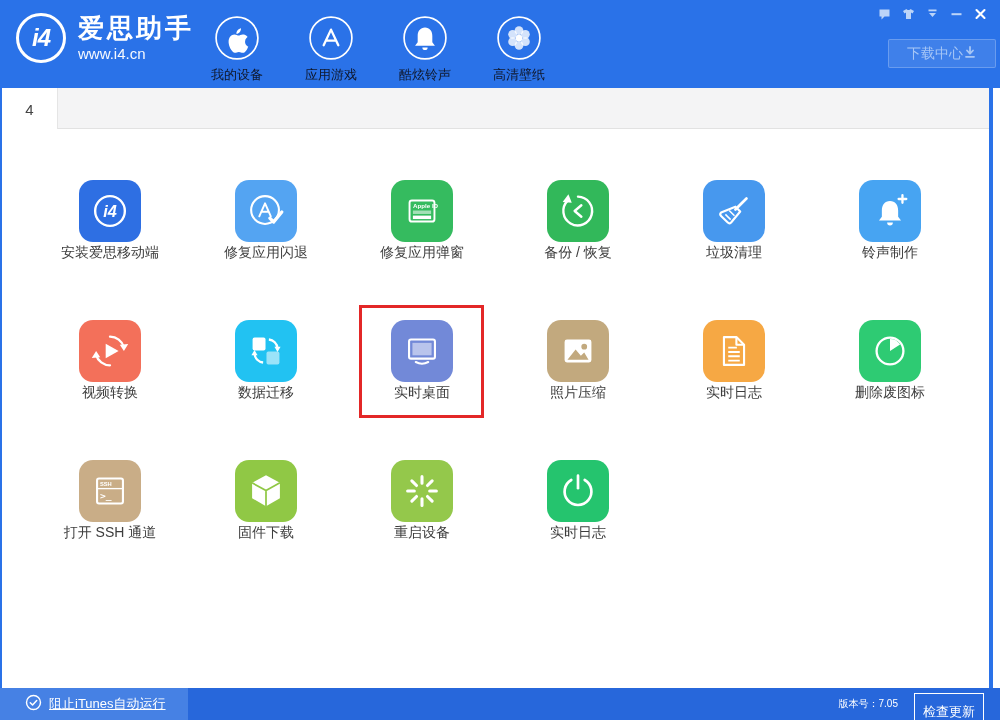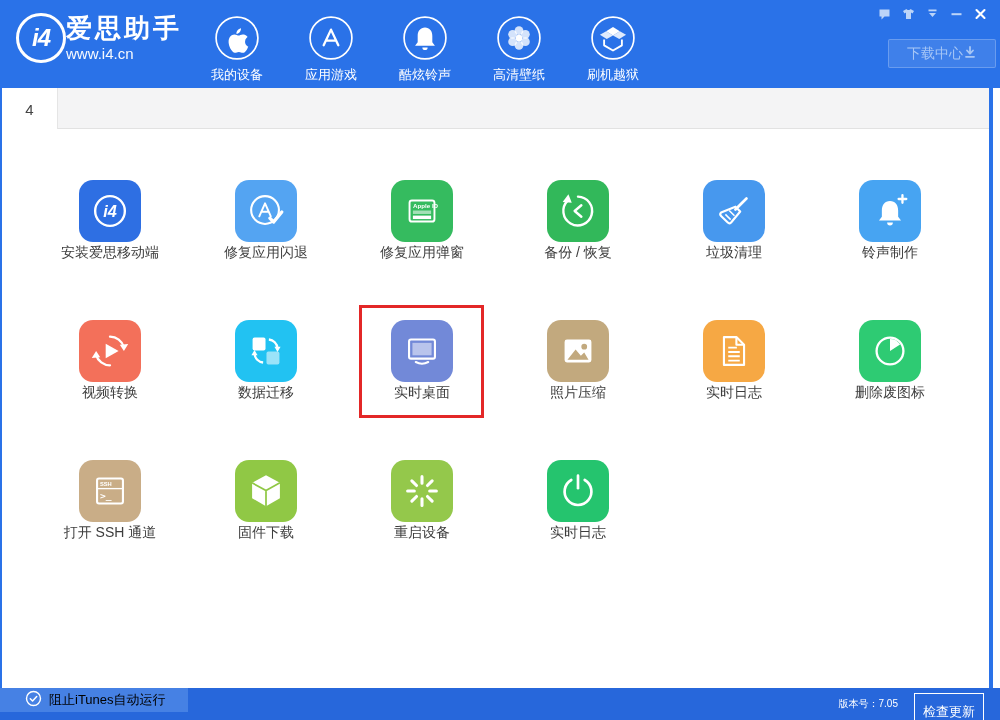--- a/index.html
+++ b/index.html
@@ -6,31 +6,31 @@
   html,body { width:1000px; height:720px; background:#fff;
     font-family:"Liberation Sans","DejaVu Sans",sans-serif; overflow:hidden; }
   .window { position:relative; width:1000px; height:720px; background:#fff; }
 
   
   .header { position:absolute; left:0; top:0; width:1000px; height:88px; background:var(--header-bg); }
   .brand { position:absolute; left:16px; top:13px; display:flex; align-items:center; color:#fff; }
   .logo-circle { width:50px; height:50px; border:3px solid #fff; border-radius:50%;
     display:flex; align-items:center; justify-content:center;
     font-size:24px; font-weight:bold; font-style:italic; letter-spacing:-1px; }
-  .brand-text { }
+  .brand-text { margin-left:12px; }
   .brand-title { font-size:26px; font-weight:bold; letter-spacing:3px; line-height:1.1; }
   .brand-url { font-size:15px; margin-top:2px; opacity:.96; }
 
   .nav { position:absolute; left:190px; top:0; height:88px; display:flex; }
   .nav-item { position:relative; width:94px; height:88px; display:flex; flex-direction:column;
     align-items:center; cursor:pointer; }
   .nav-item.active { background:var(--header-active-bg); }
   .nav-circle { margin-top:15px; width:46px; height:46px; }
   .nav-circle svg { width:46px; height:46px; display:block; }
-  .nav-label { margin-top:5px; color:#ffffff; font-size:13px; white-space:nowrap; }
+  .nav-label { margin-top:5px; color:#0f172a; font-size:13px; white-space:nowrap; }
   .nav-annotation { position:absolute; left:-1px; right:-1px; top:12px; bottom:0;
     border:3px solid var(--annotation-red); pointer-events:none; }
 
   .win-controls { position:absolute; right:12px; top:7px; display:flex; gap:9px; }
   .win-btn { width:15px; height:14px; cursor:pointer; }
   .win-btn svg { width:15px; height:14px; display:block; }
 
   .download-btn { position:absolute; right:4px; top:39px; width:108px; height:29px;
     background:rgba(255,255,255,.10); border:1px solid rgba(255,255,255,.22); border-radius:2px;
     display:flex; align-items:center; justify-content:center; 
@@ -53,22 +53,22 @@
   .tile { position:relative; width:156px; height:140px; display:flex; flex-direction:column;
     align-items:center; cursor:pointer; }
   .tile-icon { width:62px; height:62px; border-radius:14px; display:flex; align-items:center; justify-content:center; }
   .tile-icon svg { width:46px; height:46px; display:block; }
   .tile-label { margin-top:2px; font-size:14px; color:#3d3d3d; white-space:nowrap; }
   .tile-annotation { position:absolute; left:15px; top:-15px; width:125px; height:113px;
     border:3px solid var(--annotation-red); pointer-events:none; }
 
   
   .footer { position:absolute; left:0; top:688px; width:1000px; height:32px; background:var(--footer-bg); }
-  .footer-left { position:absolute; left:0; top:0; width:188px; height:24px; background:var(--footer-left-bg);
-    display:flex; align-items:center; gap:7px; padding-left:25px; color:#000000; font-size:13px; cursor:pointer; }
+  .footer-left { position:absolute; left:0; top:0; width:188px; height:32px; background:var(--footer-left-bg);
+    display:flex; align-items:center; gap:7px; padding-left:25px; color:#ffffff; font-size:13px; cursor:pointer;text-decoration:underline; }
   .footer-left svg { width:17px; height:17px; }
   .version { position:absolute; right:102px; top:0; height:32px; line-height:32px; color:#fff; font-size:10px; }
   .update-btn { position:absolute; right:16px; top:5px; width:70px; height:36px; background:transparent;
     border:1px solid #fff; color:#fff; font-size:13px; line-height:19px; text-align:center; cursor:pointer; }
 </style>
 </head>
 <body>
 
 <div class="window">
 
@@ -121,32 +121,20 @@
                 <circle cx="28.1" cy="25.5" r="4.2"></circle>
                 <circle cx="22" cy="29" r="4.2"></circle>
                 <circle cx="15.9" cy="25.5" r="4.2"></circle>
                 <circle cx="15.9" cy="18.5" r="4.2"></circle>
               </g>
               <circle cx="22" cy="22" r="3.2" fill="#fff"></circle>
             </svg>
           </span>
     <span class="nav-label">高清壁纸</span>
   </div>
-        <div class="nav-item">
-    <span class="nav-circle">
-            <svg viewBox="0 0 44 44">
-              <circle cx="22" cy="22" r="20" fill="none" stroke="#fff" stroke-width="1.6"></circle>
-              <polygon points="22,11.5 28.5,15.5 22,19.5 15.5,15.5" fill="#fff"></polygon>
-              <polygon points="15.5,15.5 9.5,19 16,23 22,19.5" fill="#fff" fill-opacity=".85"></polygon>
-              <polygon points="28.5,15.5 34.5,19 28,23 22,19.5" fill="#fff" fill-opacity=".85"></polygon>
-              <path d="M13.5,23.5 v5.5 l8.5,5 8.5,-5 v-5.5" fill="none" stroke="#fff" stroke-width="1.8" stroke-linejoin="round"></path>
-            </svg>
-          </span>
-    <span class="nav-label">刷机越狱</span>
-  </div>
       </nav>
 
     <div class="win-controls" id="win-controls">
         <span class="win-btn">
           <svg viewBox="0 0 14 14">
             <path d="M2,2.5 h10 v7 h-5 l-3,3 v-3 h-2 z" fill="#bcd4f8"></path>
           </svg>
         </span>
         <span class="win-btn">
           <svg viewBox="0 0 14 14">

